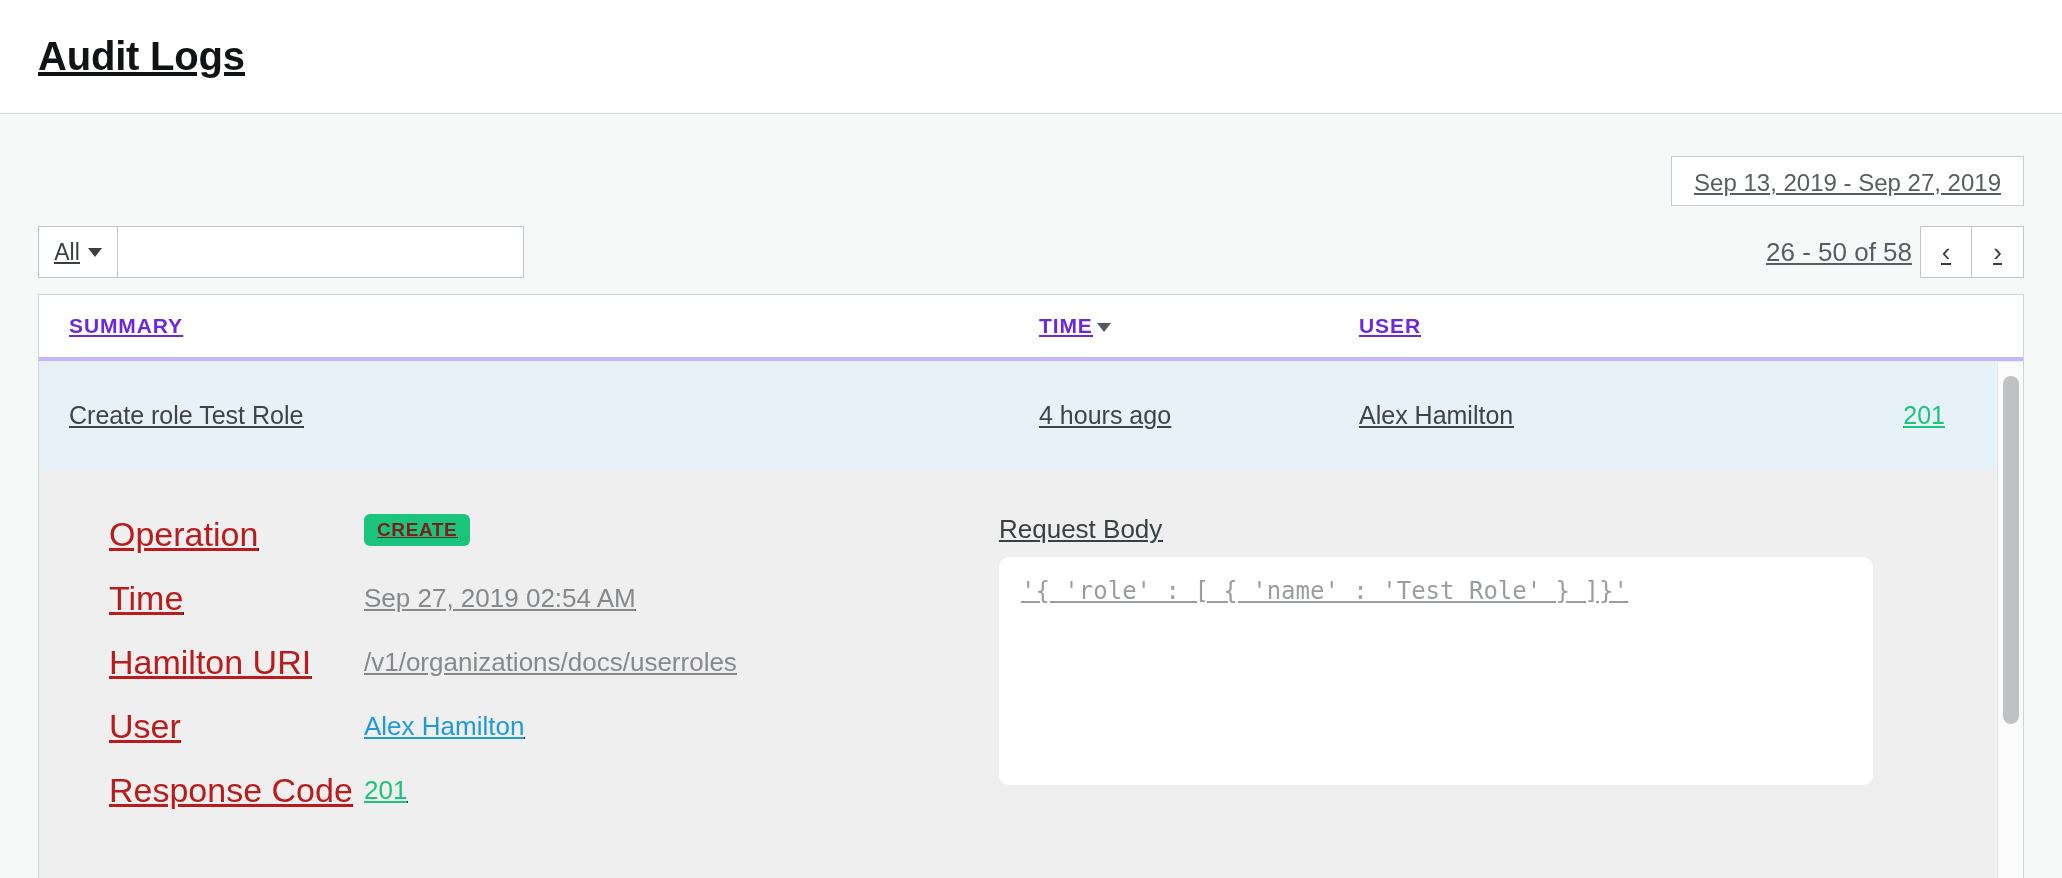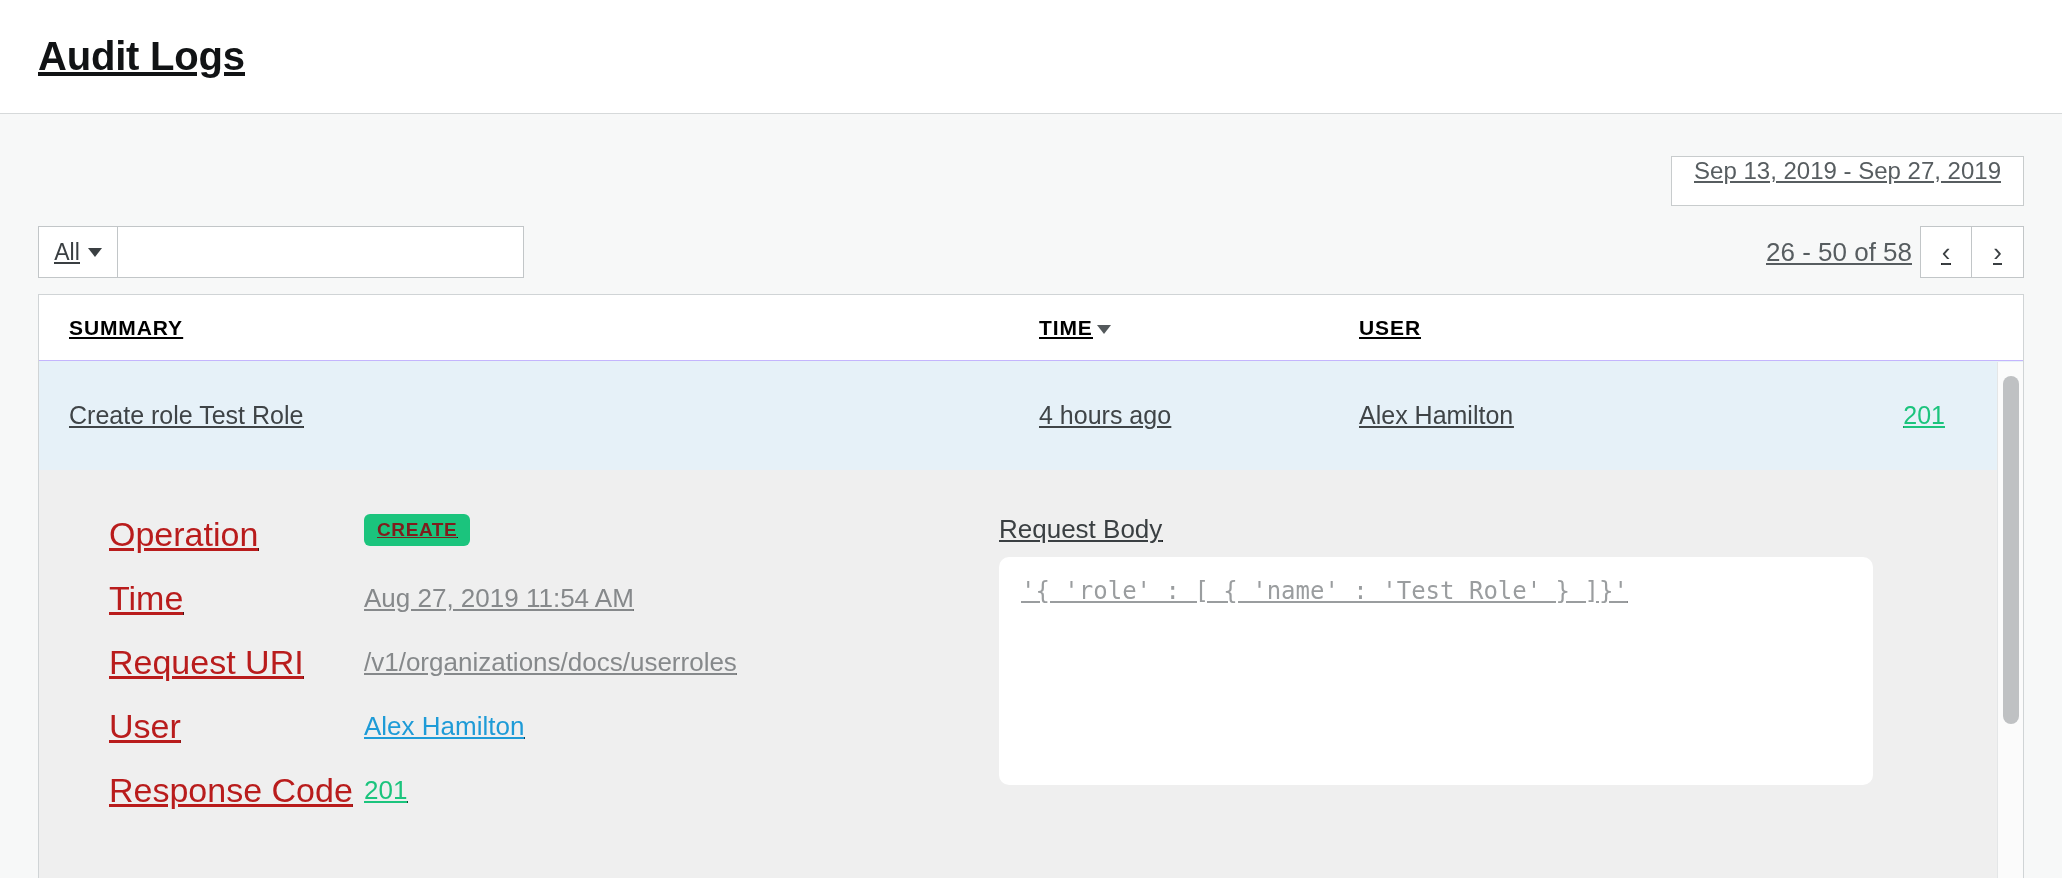--- a/index.html
+++ b/index.html
@@ -37,23 +37,23 @@
   
   .daterange-row {
     display: flex;
     justify-content: flex-end;
     padding-top: 42px;
   }
   .daterange-btn {
     border: 1px solid #c8cccd;
     background: #ffffff;
     height: 50px;
-    padding: 0 22px;
-    display: flex;
-    align-items: flex-start;
+    padding: 8px 22px;
+    display: flex;
+    align-items: flex-end;
     font-size: 24px;
     color: #575d60;
     cursor: pointer;
   }
 
   
   .controls-row {
     display: flex;
     align-items: center;
     justify-content: space-between;
@@ -125,24 +125,24 @@
     background: #ffffff;
     position: relative;
     height: 600px;
     overflow: hidden;
   }
   .table-head {
     display: flex;
     align-items: center;
     height: 66px;
     background: #ffffff;
-    border-bottom: 1px solid #c4b5fd;
+    border-bottom: 4px solid #c4b5fd;
     font-size: 21px;
     font-weight: bold;
-    color: #000000;
+    color: #6d28d9;
     letter-spacing: 0.9px;
   }
   .col-summary { flex: 0 0 1000px; padding-left: 30px; }
   .col-time    { flex: 0 0 320px; display: flex; align-items: center; gap: 4px; }
   .col-user    { flex: 0 0 330px; }
   .col-status  { flex: 1; text-align: right; padding-right: 78px; }
   .sort-caret {
     width: 0; height: 0;
     border-left: 7px solid transparent;
     border-right: 7px solid transparent;
@@ -301,25 +301,25 @@
 
       <div class="detail-left">
 
         <div class="detail-row">
           <div class="detail-label">Operation</div>
           <div class="badge-create">CREATE</div>
         </div>
 
         <div class="detail-row">
           <div class="detail-label">Time</div>
-          <div class="detail-value">Aug 27, 2019 11:54 AM</div>
-        </div>
-
-        <div class="detail-row">
-          <div class="detail-label">Request URI</div>
+          <div class="detail-value">Sep 27, 2019 02:54 AM</div>
+        </div>
+
+        <div class="detail-row">
+          <div class="detail-label">Hamilton URI</div>
           <div class="detail-value">/v1/organizations/docs/userroles</div>
         </div>
 
         <div class="detail-row">
           <div class="detail-label">User</div>
           <div class="detail-value link">Alex Hamilton</div>
         </div>
 
         <div class="detail-row">
           <div class="detail-label">Response Code</div>

